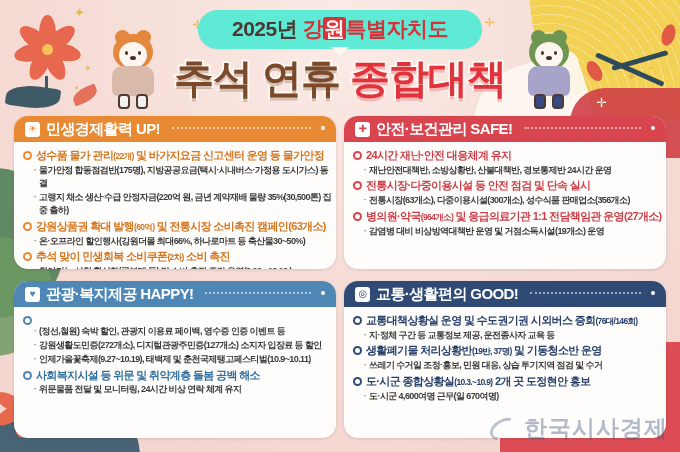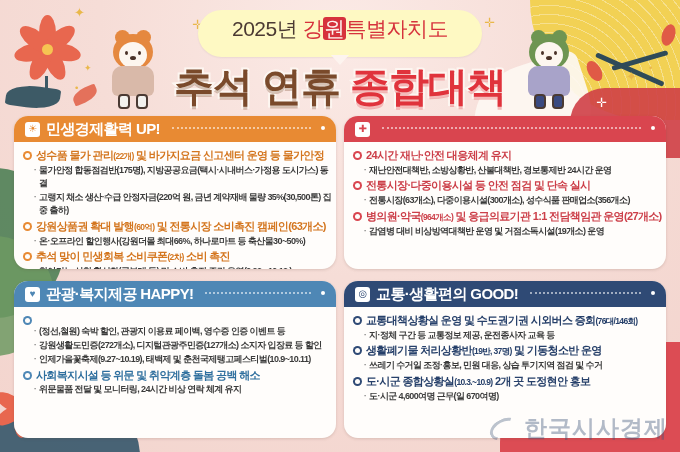--- a/index.html
+++ b/index.html
@@ -156,25 +156,25 @@
   
   .title-wrap {
     position: absolute;
     top: 10px; left: 0; right: 0;
     text-align: center;
     z-index: 6;
   }
   .title-pill {
     display: inline-block;
     position: relative;
-    background: #fef9c3;
+    background: #5eead4;
     border-radius: 26px;
-    padding: 5px 34px 14px;
+    padding: 5px 34px 6px;
     font-size: 21px;
-    font-weight: normal;
+    font-weight: bold;
     color: #4b3a33;
     letter-spacing: -0.5px;
     white-space: nowrap;
     box-shadow: 0 1px 2px rgba(0,0,0,.06);
   }
   .title-pill::after{
     content:"";
     position:absolute;
     left:50%; bottom:-8px;
     margin-left:-9px;
@@ -473,20 +473,21 @@
             <span>찾아가는 신청 활성화(군부대 등) 및 소비 촉진 주간 운영(9.22.~10.12.)</span>
           </div>
       </div>
 
     </div>
   </div>
 
   <div class="card c-red" style="left:344px; top:116px; width:322px; height:153px;">
     <div class="card-hd">
       <span class="hd-icon">✚</span>
+      <span>안전·보건관리 SAFE!</span>
       <span class="dots"></span>
       <span class="enddot"></span>
     </div>
     <div class="card-body">
 
       <div class="item">
         <div class="item-hd">
           <span class="bullet-ico"></span>
           <span><span>24시간 재난·안전 대응체계 유지</span><span class="paren"></span><span></span></span>
         </div>

